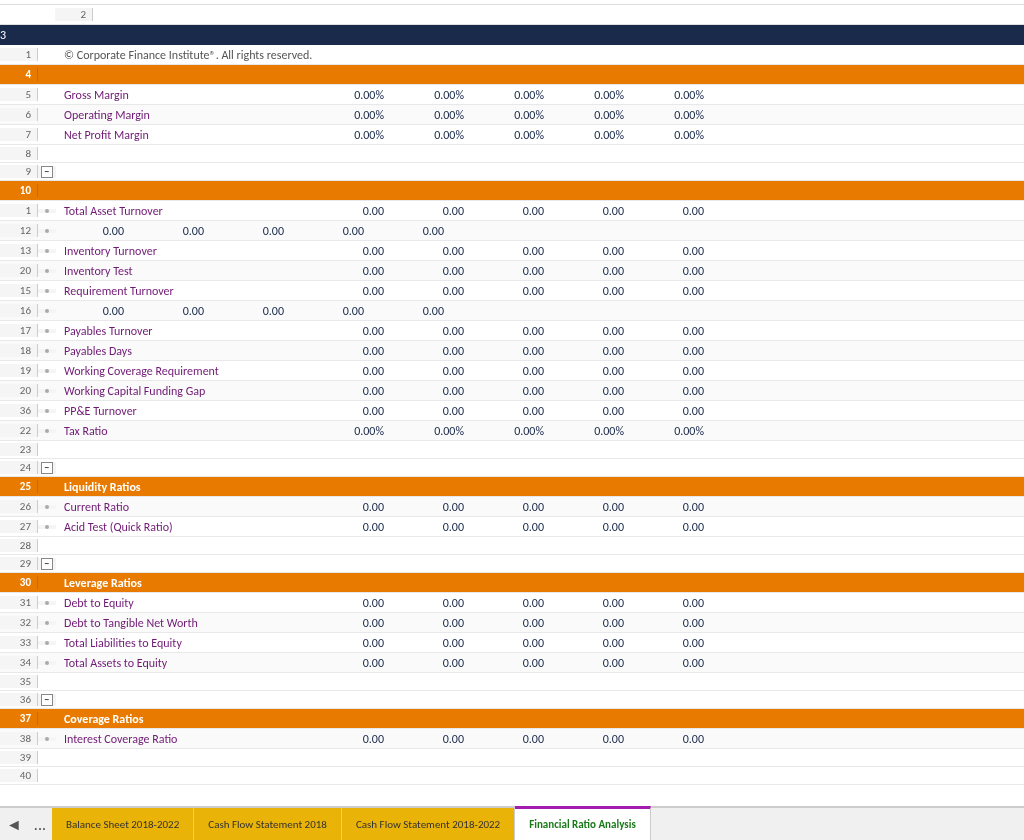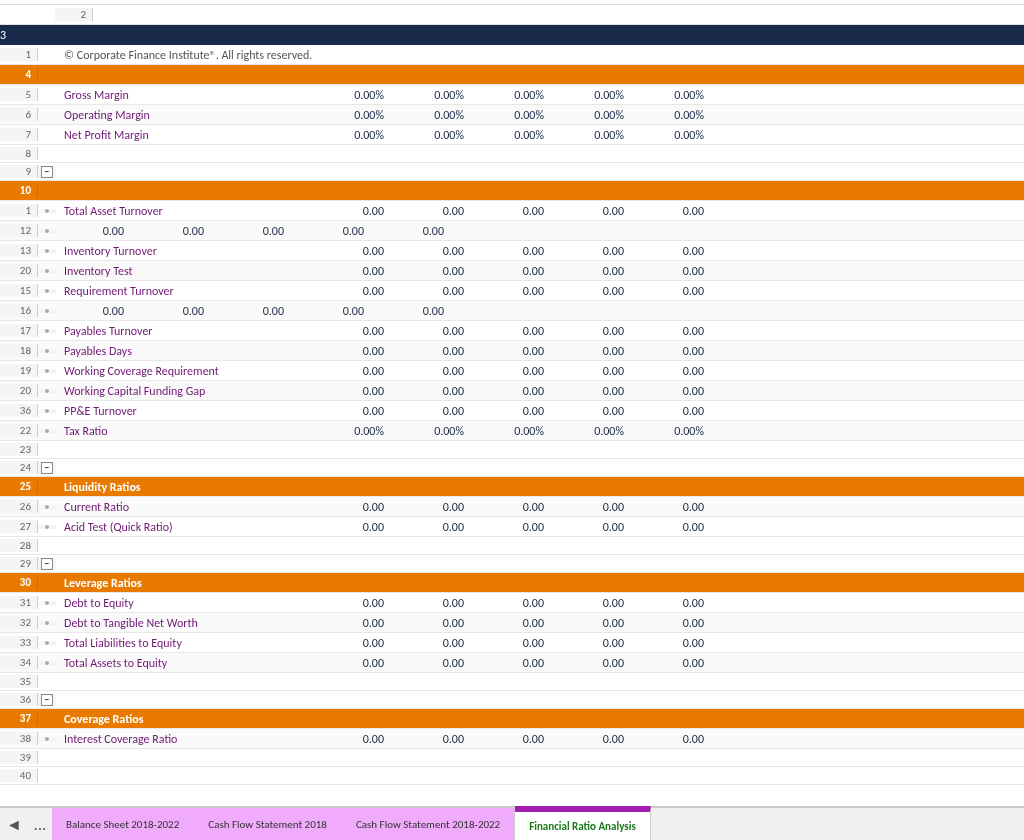--- a/index.html
+++ b/index.html
@@ -150,30 +150,30 @@
       font-size: 16px;
     }
 
     .tab {
       padding: 6px 14px;
       font-size: 11px;
       cursor: pointer;
       border-right: 1px solid #ccc;
       display: flex;
       align-items: center;
-      background: #f0abfc;
+      background: #eab308;
       color: #333;
       white-space: nowrap;
     }
 
     .tab.active {
       background: #fff;
       color: #1a7a1a;
       font-weight: bold;
-      border-top: 6px solid #a21caf;
+      border-top: 3px solid #a21caf;
       margin-top: -2px;
     }
 
     
     .data-row:nth-child(even) {
       background: #fafafa;
     }
 
     
     .outline-area {

